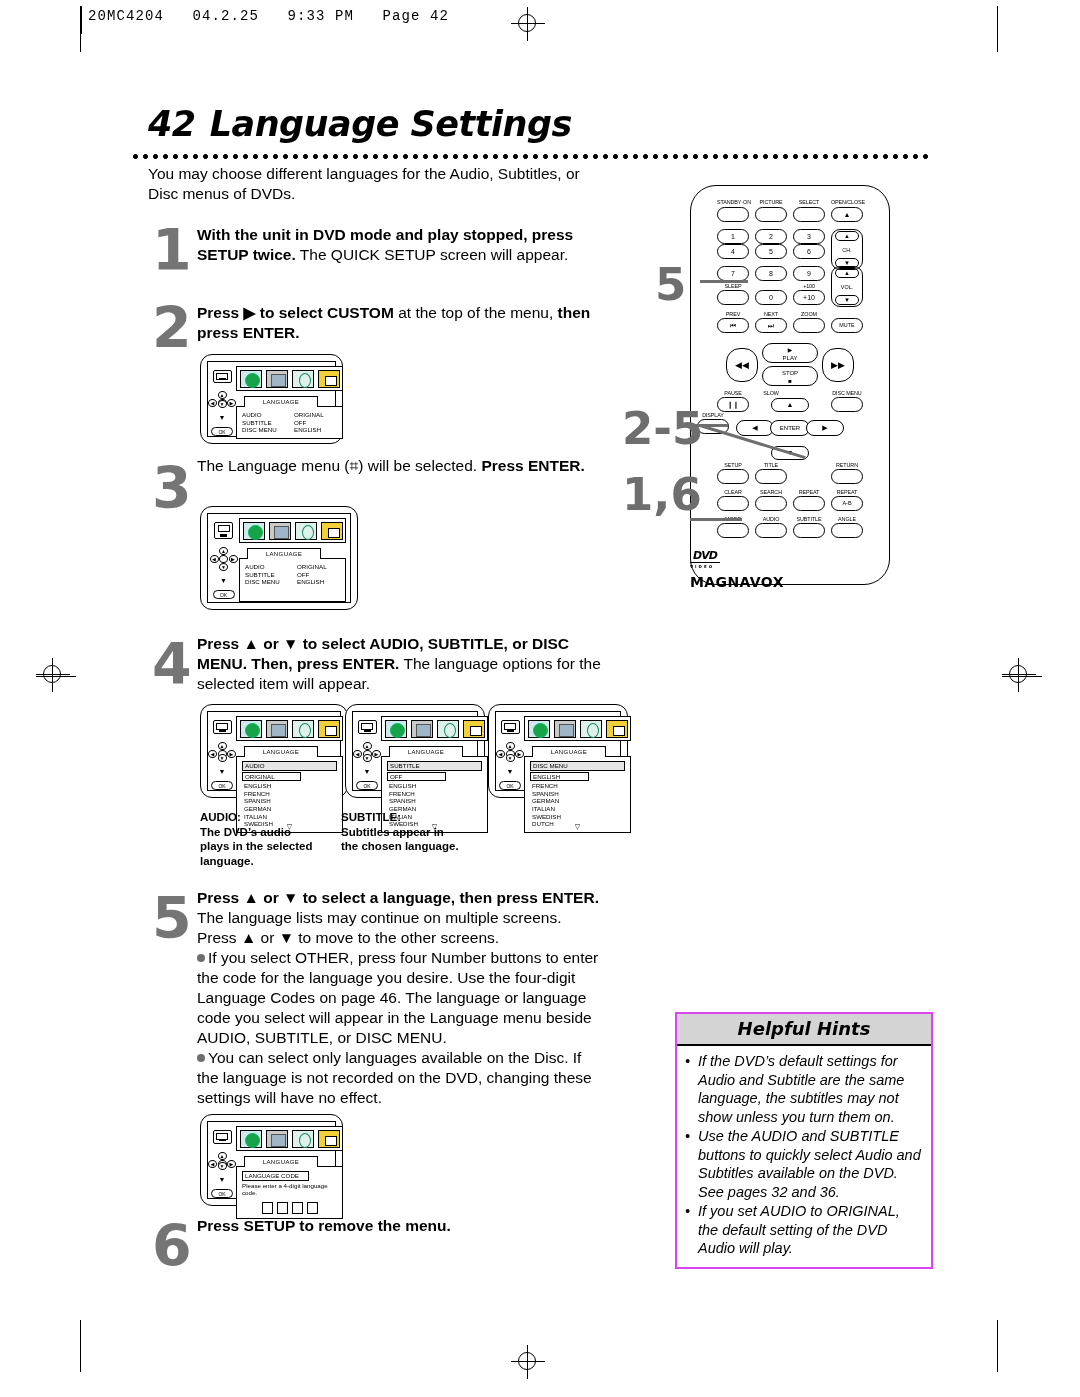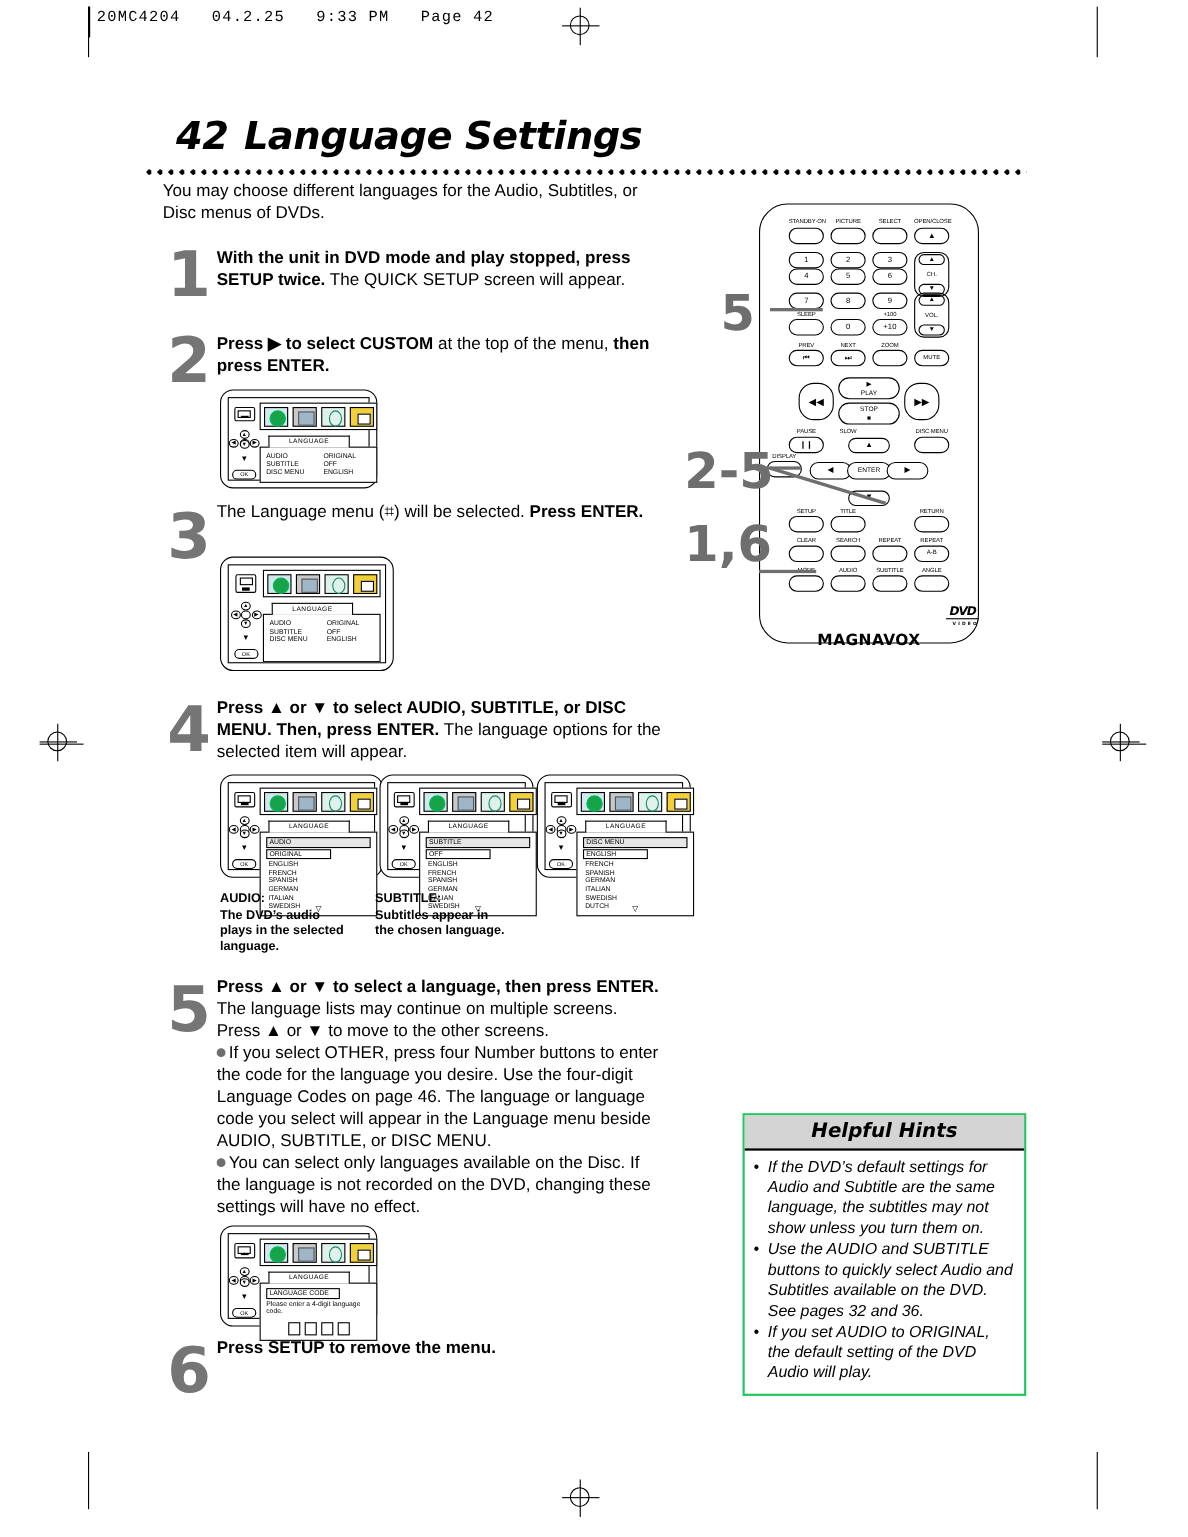--- a/index.html
+++ b/index.html
@@ -30,21 +30,21 @@
   }
   .slug-rule{position:absolute;left:80px;top:6px;width:2px;height:28px;background:#000;}
 
   
   .title{
     position:absolute;left:148px;top:104px;
     font-family:"DejaVu Sans", sans-serif;
     font-style:italic;font-weight:bold;
     font-size:35px;letter-spacing:-0.5px;
   }
-  .title .num{margin-right:14px;margin-left:12px;}
+  .title .num{margin-right:14px;}
   .dotrule{
     position:absolute;left:133px;top:154px;width:800px;height:5px;
     background-image:radial-gradient(circle at 2.5px 2.5px, #000 2.2px, transparent 2.4px);
     background-size:10px 5px;background-repeat:repeat-x;
   }
   .intro{
     position:absolute;left:148px;top:164px;width:460px;
     font-size:15.5px;line-height:20px;
   }
 
@@ -176,42 +176,42 @@
   .navbtn{
     position:absolute;border:1.3px solid #000;border-radius:10px;box-sizing:border-box;
     font-size:7px;text-align:center;background:#fff;
   }
   .navbtn.up{left:41px;top:0;width:38px;height:14px;line-height:12px;}
   .navbtn.dn{left:41px;bottom:0;width:38px;height:14px;line-height:12px;}
   .navbtn.lf{left:6px;top:22px;width:38px;height:16px;line-height:14px;}
   .navbtn.rt{right:6px;top:22px;width:38px;height:16px;line-height:14px;}
   .navbtn.ok{left:40px;top:22px;width:40px;height:16px;line-height:14px;font-size:6px;border-radius:9px;}
   .dvdlogo{
-    text-align:right;margin-top:6px;
+    text-align:left;margin-top:6px;
     font-family:"DejaVu Sans", sans-serif;font-weight:bold;
   }
   .dvdlogo .d{
     display:inline-block;font-size:11px;font-style:italic;letter-spacing:-1px;
     border-bottom:1.5px solid #000;padding:0 3px;
   }
   .dvdlogo .v{font-size:4px;letter-spacing:2px;display:block;margin-top:1px;}
-  .brand{text-align:center;font-family:"DejaVu Sans",sans-serif;font-weight:bold;font-size:14px;letter-spacing:0.4px;margin-top:5px;}
+  .brand{text-align:left;font-family:"DejaVu Sans",sans-serif;font-weight:bold;font-size:14px;letter-spacing:0.4px;margin-top:5px;}
 
   .callout{
     position:absolute;
     font-family:"DejaVu Sans", sans-serif;font-weight:bold;
     color:#6e6e6e;font-size:45px;line-height:1;
   }
   .leader{position:absolute;background:#6e6e6e;height:3px;}
   .leader.diag{transform-origin:left center;}
 
   
   .hints{
     position:absolute;left:675px;top:1012px;width:258px;
-    border:2px solid #22c55e;box-sizing:border-box;background:#fff;
+    border:2px solid #d946ef;box-sizing:border-box;background:#fff;
   }
   .hints-hd{
     background:#d4d4d4;border-bottom:2px solid #000;
     text-align:center;font-family:"DejaVu Sans",sans-serif;
     font-style:italic;font-weight:bold;font-size:18px;padding:4px 0 5px;
   }
   .hints-body{padding:6px 8px 8px 8px;}
   .hint{
     display:flex;gap:6px;font-style:italic;font-size:14.5px;line-height:18.5px;
     margin-bottom:1px;

